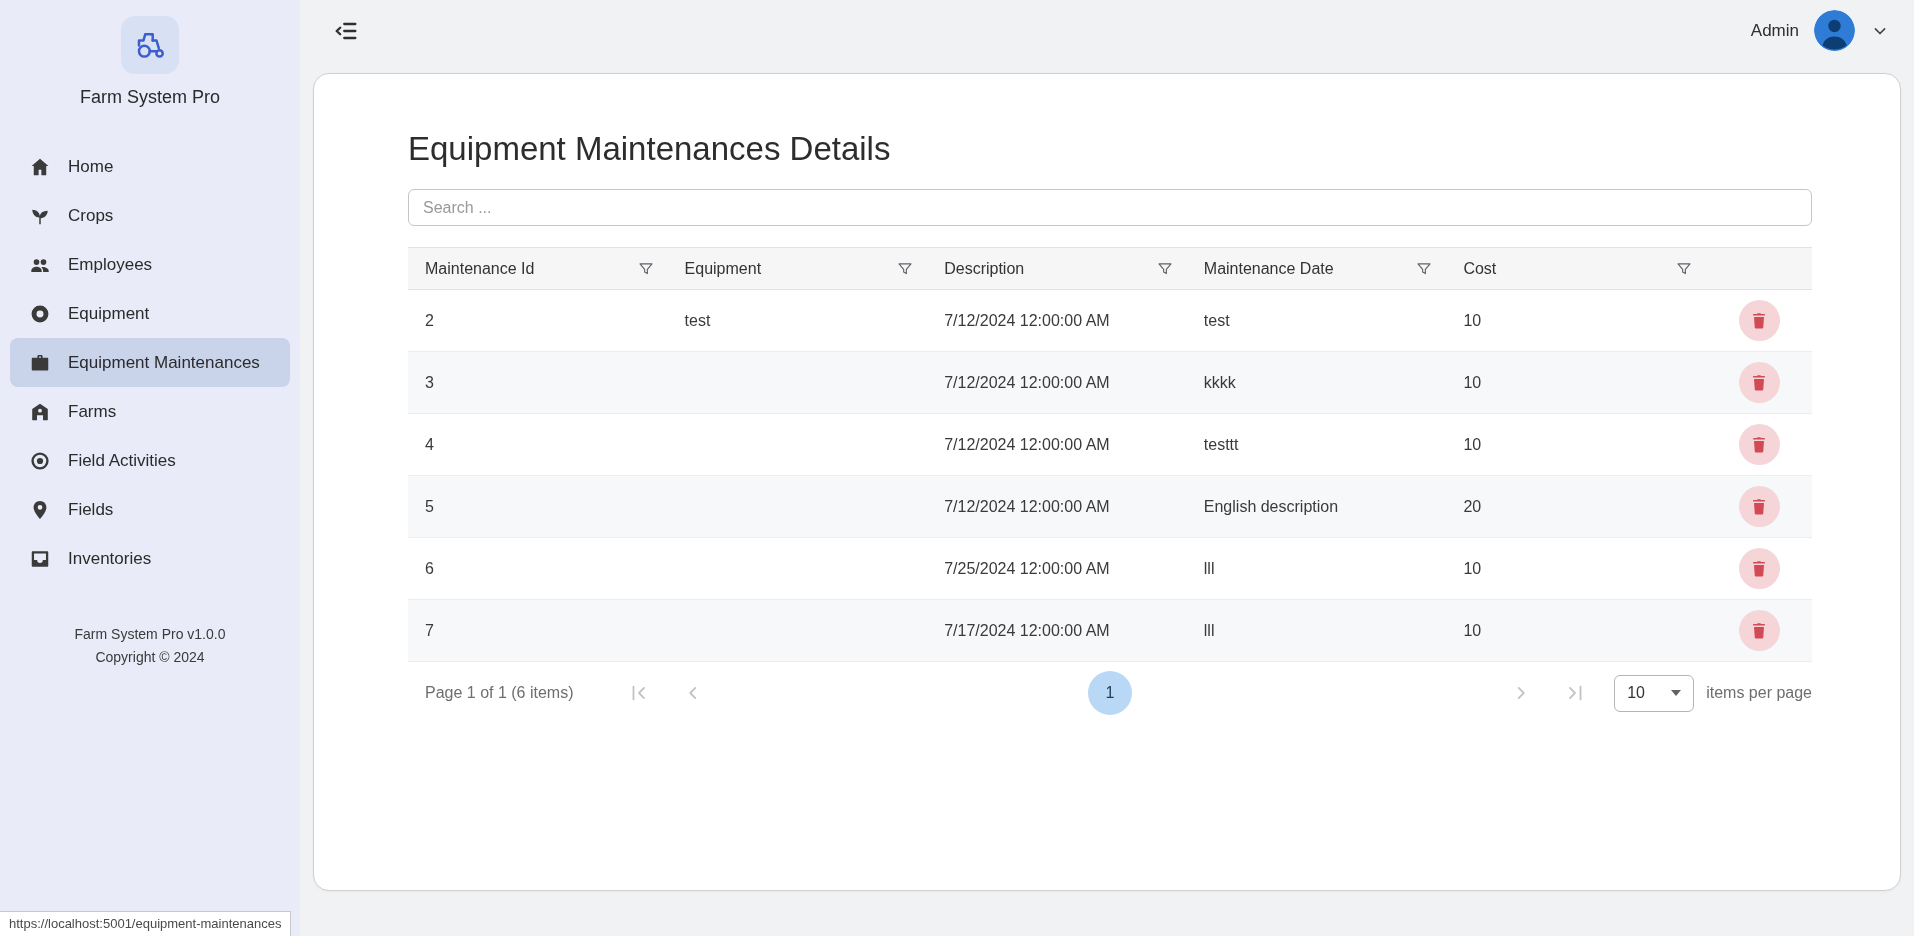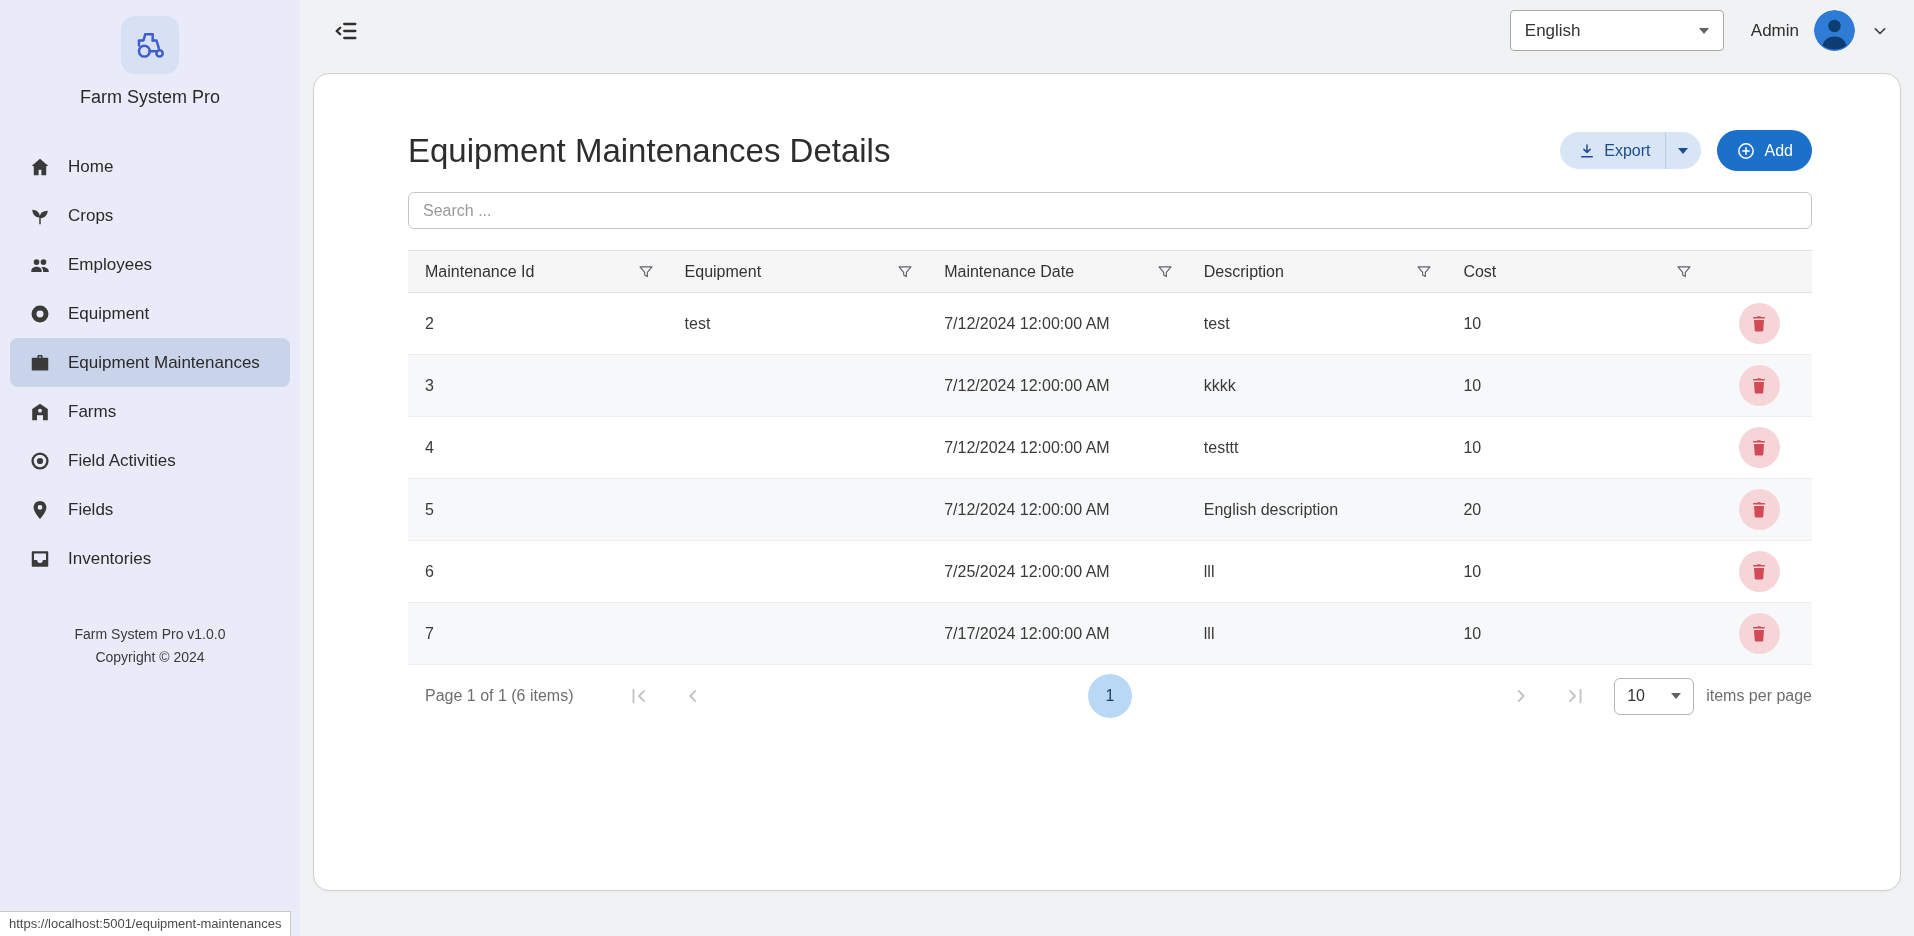--- a/index.html
+++ b/index.html
@@ -264,24 +264,20 @@
     <header class="topbar">
       <button class="hamburger">
         <span>
           <svg viewBox="0 0 24 24" fill="none" stroke="currentColor" stroke-width="2" stroke-linecap="round" stroke-linejoin="round">
             <path d="M10.5 6H20M10.5 12H20M10.5 18H20"></path>
               <path d="M7 9.2 4 12l3 2.8"></path>
           </svg>
         </span>
       </button>
       <div class="topbar-right">
-        <div class="select lang-select">
-          <span>English</span>
-          <span class="caret"></span>
-        </div>
         <span class="user-name">Admin</span>
         <div class="avatar">
           <span>
             <svg viewBox="0 0 41 41">
               <circle cx="20.5" cy="20.5" r="20.5" fill="#2e7cd6"></circle>
               <circle cx="20.5" cy="16" r="6.2" fill="#0c3e73"></circle>
               <path d="M8.5 35.5c1.4-6 6.4-9 12-9s10.6 3 12 9a20.5 20.5 0 0 1-24 0z" fill="#0c3e73"></path>
             </svg>
           </span>
         </div>
@@ -291,44 +287,20 @@
             </svg>
         </span>
       </div>
     </header>
 
     <main class="content">
       <section class="card">
 
         <div class="card-header">
           <h1 class="page-title">Equipment Maintenances Details</h1>
-          <div class="header-actions">
-            <div class="export-split">
-              <button class="export-main">
-                <span>
-                  <svg viewBox="0 0 24 24" fill="none" stroke="currentColor" stroke-width="2" stroke-linecap="round" stroke-linejoin="round">
-                    <path d="M12 4v10m0 0 4.2-4.2M12 14 7.8 9.8M5 19.5h14"></path>
-                  </svg>
-                </span>
-                <span>Export</span>
-              </button>
-              <button class="export-caret">
-                <span class="caret"></span>
-              </button>
-            </div>
-            <button class="add-btn">
-              <span>
-                <svg viewBox="0 0 24 24" fill="none" stroke="currentColor" stroke-width="1.8" stroke-linecap="round">
-                  <circle cx="12" cy="12" r="8.6"></circle>
-                    <path d="M12 8.2v7.6M8.2 12h7.6"></path>
-                </svg>
-              </span>
-              <span>Add</span>
-            </button>
-          </div>
         </div>
 
         <input class="search-input" type="text" placeholder="Search ..." style="">
 
         <div class="table">
           <div class="thead">
               <div class="th">
                 <span>Maintenance Id</span>
                 <span class="funnel">
                   <svg viewBox="0 0 24 24" fill="none" stroke="currentColor" stroke-width="1.5" stroke-linejoin="round">
@@ -338,29 +310,29 @@
               </div>
               <div class="th">
                 <span>Equipment</span>
                 <span class="funnel">
                   <svg viewBox="0 0 24 24" fill="none" stroke="currentColor" stroke-width="1.5" stroke-linejoin="round">
                     <path d="M4 5.2h16l-6.2 7.3v5.6L10.2 16v-3.5z"></path>
                   </svg>
                 </span>
               </div>
               <div class="th">
-                <span>Maintenance Date</span>
+                <span>Description</span>
                 <span class="funnel">
                   <svg viewBox="0 0 24 24" fill="none" stroke="currentColor" stroke-width="1.5" stroke-linejoin="round">
                     <path d="M4 5.2h16l-6.2 7.3v5.6L10.2 16v-3.5z"></path>
                   </svg>
                 </span>
               </div>
               <div class="th">
-                <span>Description</span>
+                <span>Maintenance Date</span>
                 <span class="funnel">
                   <svg viewBox="0 0 24 24" fill="none" stroke="currentColor" stroke-width="1.5" stroke-linejoin="round">
                     <path d="M4 5.2h16l-6.2 7.3v5.6L10.2 16v-3.5z"></path>
                   </svg>
                 </span>
               </div>
               <div class="th">
                 <span>Cost</span>
                 <span class="funnel">
                   <svg viewBox="0 0 24 24" fill="none" stroke="currentColor" stroke-width="1.5" stroke-linejoin="round">

